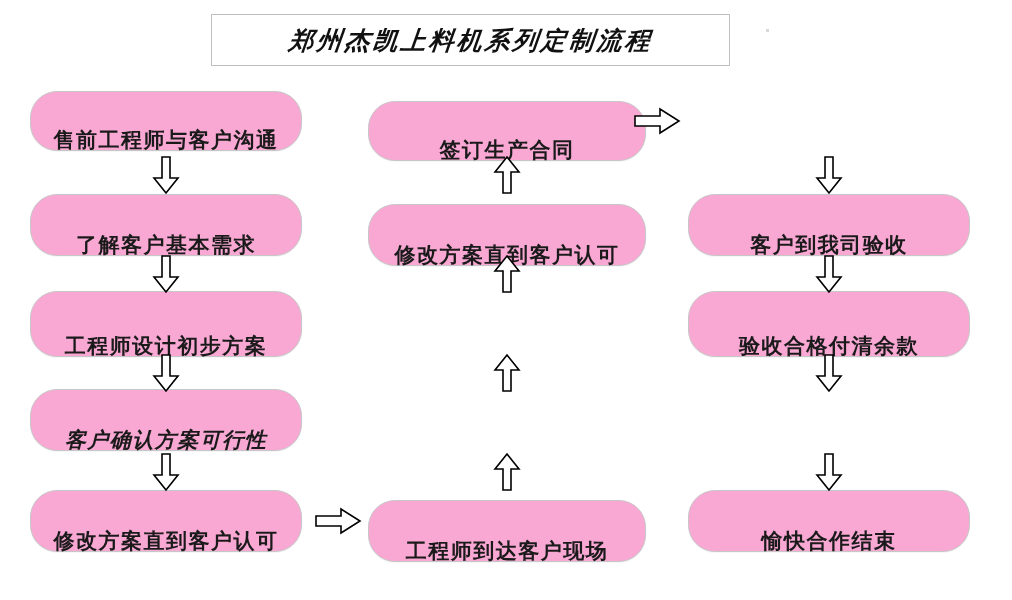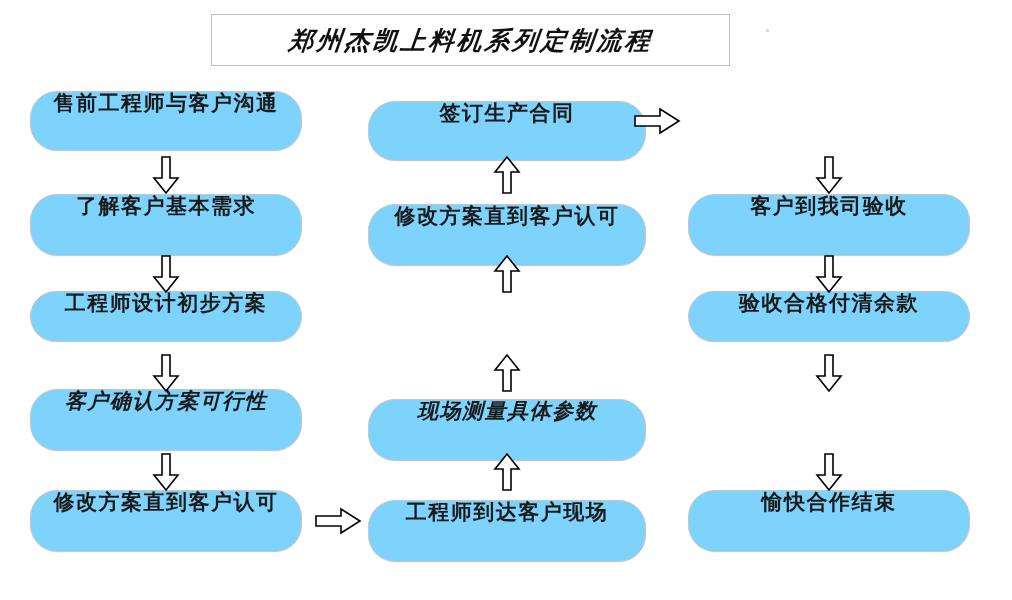--- a/index.html
+++ b/index.html
@@ -56,23 +56,23 @@
     height: 3px;
     background: #d8d8d8;
   }
 
   
   .node {
     position: absolute;
     box-sizing: border-box;
     border: 1px solid #c7c7c7;
     border-radius: 27px;
-    background: #7dd3fc;
+    background: #f9a8d4;
     display: flex;
-    align-items: flex-start;
+    align-items: flex-end;
     justify-content: center;
     box-shadow: 0 1px 1px rgba(0,0,0,0.04);
   }
   .node-label {
     font-family: "DejaVu Serif", "Liberation Serif", serif;
     font-size: 21px;
     font-weight: bold;
     color: #1a1a1a;
     letter-spacing: 1.5px;
     white-space: nowrap;
@@ -80,21 +80,21 @@
   }
 
   
   .col-left  { left: 30px;  width: 272px; }
   .col-mid   { left: 368px; width: 278px; margin-top: 10px; }
   .col-right { left: 688px; width: 282px; }
 
   
   .row-1 { top: 91px;  height: 60px; }
   .row-2 { top: 194px; height: 62px; }
-  .row-3 { top: 291px; height: 51px; }
+  .row-3 { top: 291px; height: 66px; }
   .row-4 { top: 389px; height: 62px; font-style: italic; }
   .row-5 { top: 490px; height: 62px; }
 
   
   .arrow {
     position: absolute;
   }
   .arrow svg { display: block; overflow: visible; }
   .arrow svg polygon {
     fill: #ffffff;
@@ -158,23 +158,20 @@
       <polygon points="1,8 26,8 26,1 45,13 26,25 26,18 1,18"></polygon>
     </svg>
   </div>
 
   <div class="node col-mid row-1">
     <span class="node-label">签订生产合同</span>
   </div>
   <div class="node col-mid row-2">
     <span class="node-label">修改方案直到客户认可</span>
   </div>
-  <div class="node col-mid row-4">
-    <span class="node-label">现场测量具体参数</span>
-  </div>
   <div class="node col-mid row-5">
     <span class="node-label">工程师到达客户现场</span>
   </div>
 
   <div class="arrow arrow-v" style="left:494px; top:453px;">
     <svg viewBox="0 0 26 38" width="26" height="38">
       <polygon points="13,1 25,16 17,16 17,37 9,37 9,16 1,16"></polygon>
     </svg>
   </div>
   <div class="arrow arrow-v" style="left:494px; top:354px;">

